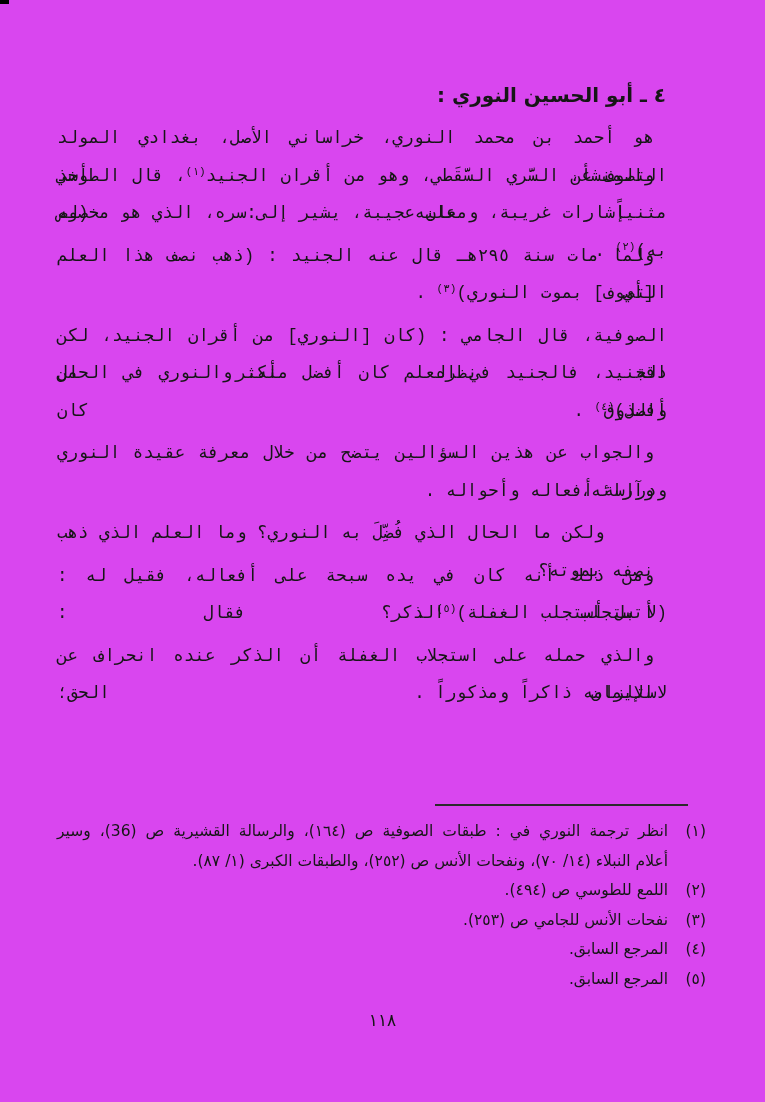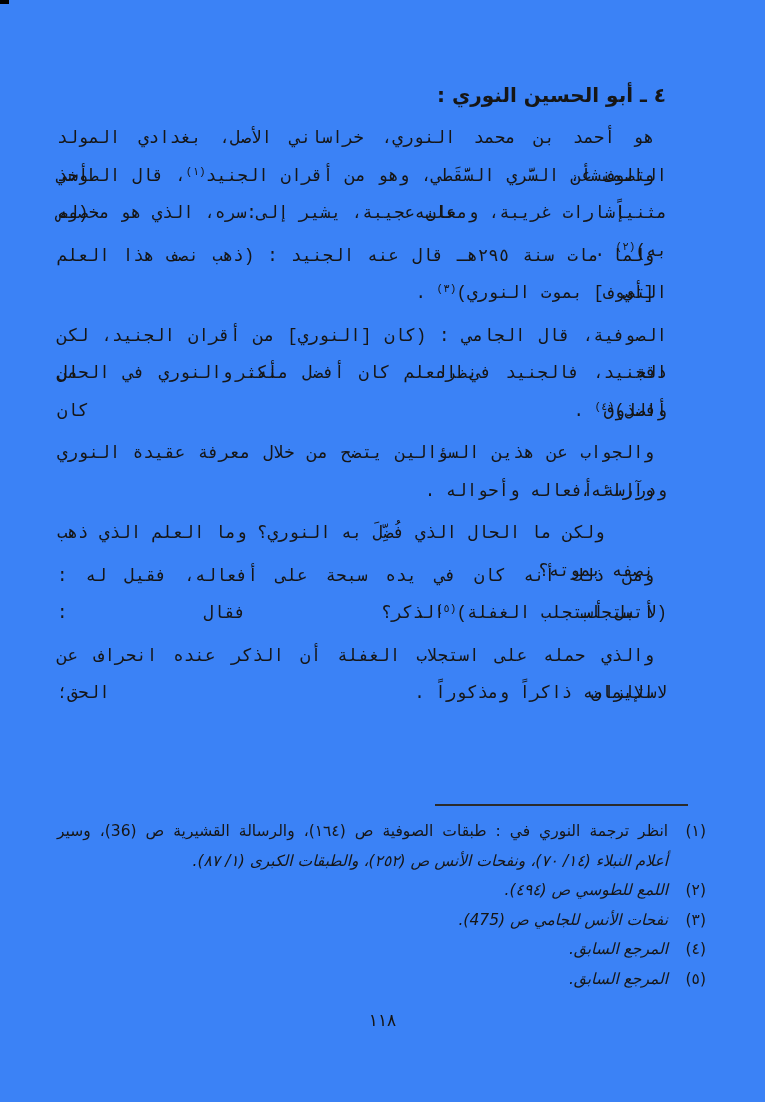--- a/index.html
+++ b/index.html
@@ -1,20 +1,20 @@
 <!DOCTYPE html>
 <html lang="ar" dir="rtl"><head>
 <meta charset="utf-8">
 <style>
   html, body { margin: 0; padding: 0; background: #ffffff; }
   .page {
     position: relative;
     width: 765px;
     height: 1102px;
-    background: #3b82f6;
+    background: #d946ef;
     direction: rtl;
     font-family: "DejaVu Sans", sans-serif;
     color: #161616;
     overflow: hidden;
   }
   .corner-speck {
     position: absolute; top: 0; left: 0;
     width: 9px; height: 4px; background: #000;
   }
   .heading {
@@ -47,21 +47,21 @@
   .fn { display: flex; gap: 8px; align-items: flex-start; }
   .fn-marker {
     flex: 0 0 30px; line-height: 29.5px;
     text-align: right; white-space: nowrap;
   }
   .fn-body { flex: 1; min-width: 0; }
   .fn-line {
     line-height: 29.5px;
     text-align: justify; text-align-last: justify;
   }
-  .fn-line.last { text-align: left; text-align-last: right; font-style: italic; }
+  .fn-line.last { text-align: left; text-align-last: right; }
   .page-number {
     position: absolute; top: 1010px; left: 0; width: 765px;
     text-align: center; font-size: 17px; letter-spacing: 2px;
   }
 </style>
 </head>
 <body>
 
 <div class="page">
 
@@ -113,21 +113,21 @@
       </div>
       <div class="fn">
         <span class="fn-marker">(٢)</span>
         <div class="fn-body">
           <div class="fn-line last">اللمع للطوسي ص (٤٩٤).</div>
         </div>
       </div>
       <div class="fn">
         <span class="fn-marker">(٣)</span>
         <div class="fn-body">
-          <div class="fn-line last">نفحات الأنس للجامي ص (475).</div>
+          <div class="fn-line last">نفحات الأنس للجامي ص (٢٥٣).</div>
         </div>
       </div>
       <div class="fn">
         <span class="fn-marker">(٤)</span>
         <div class="fn-body">
           <div class="fn-line last">المرجع السابق.</div>
         </div>
       </div>
       <div class="fn">
         <span class="fn-marker">(٥)</span>

